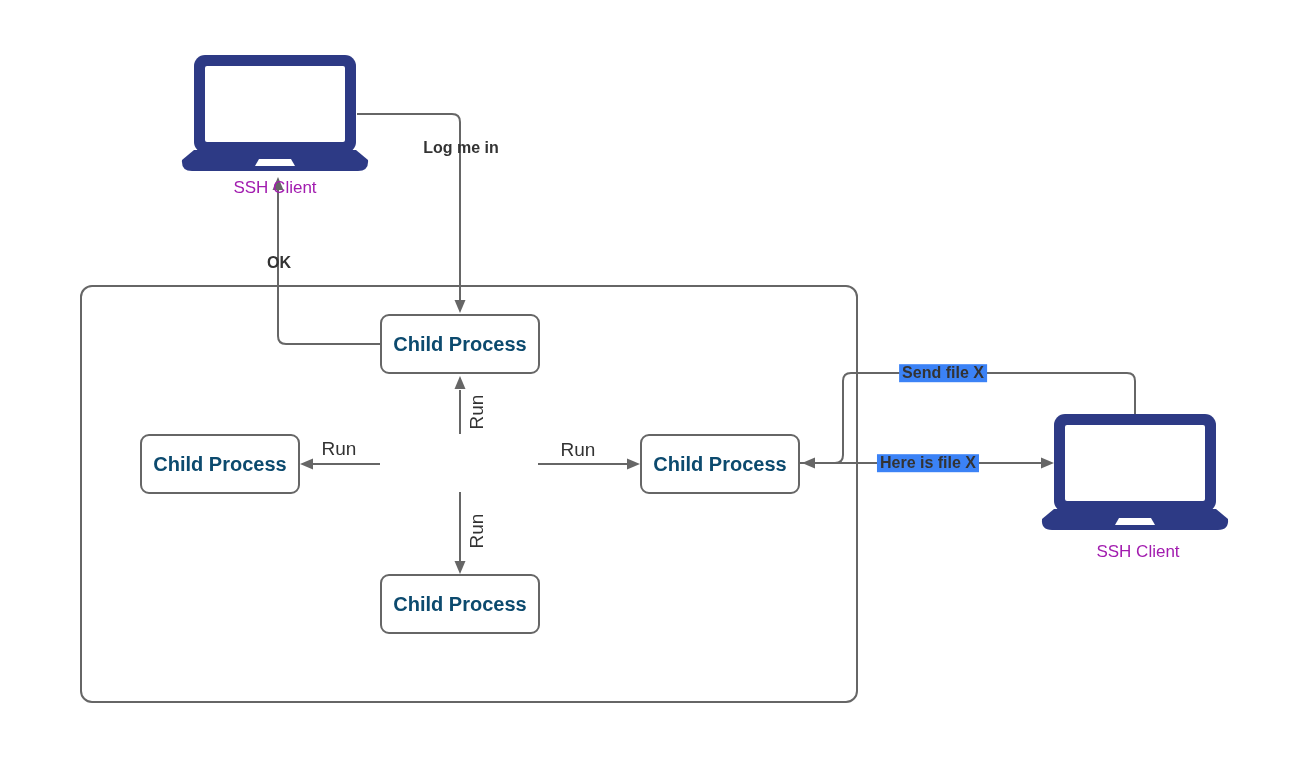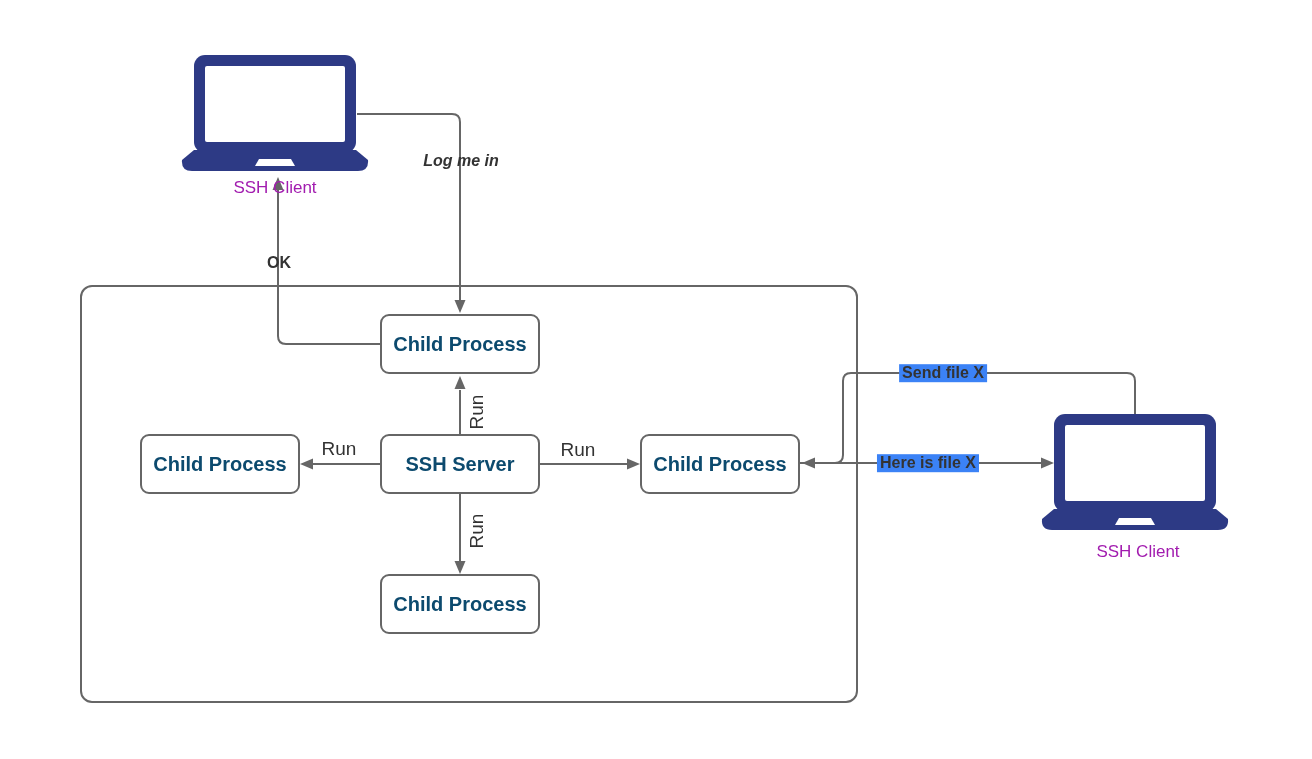--- a/index.html
+++ b/index.html
@@ -128,34 +128,31 @@
       <polygon points="300,464 313,458.5 313,469.5"></polygon>
       <polygon points="640,464 627,458.5 627,469.5"></polygon>
       <polygon points="802,463 815,457.5 815,468.5"></polygon>
       <polygon points="1054,463 1041,457.5 1041,468.5"></polygon>
     </g>
   </svg>
 
   <div class="node node-top-child">
     <span>Child Process</span>
   </div>
-  <div class="node node-ssh-server">
-    <span>SSH Server</span>
-  </div>
   <div class="node node-left-child">
     <span>Child Process</span>
   </div>
   <div class="node node-right-child">
     <span>Child Process</span>
   </div>
   <div class="node node-bottom-child">
     <span>Child Process</span>
   </div>
 
-  <div class="edge-label" style="left:461px; top:161px;font-style:italic;">Log me in</div>
+  <div class="edge-label" style="left:461px; top:148px;">Log me in</div>
   <div class="edge-label" style="left:279px; top:263px;text-align:center;">OK</div>
   <div class="edge-label bg" style="left:943px; top:373px;">Send file X</div>
   <div class="edge-label bg" style="left:928px; top:463px;text-align:center;">Here is file X</div>
 
   <div class="run-label vertical" style="left:477px; top:412px;">Run</div>
   <div class="run-label vertical" style="left:477px; top:531px;">Run</div>
   <div class="run-label" style="left:339px; top:449px;">Run</div>
   <div class="run-label" style="left:578px; top:450px;">Run</div>
 
   <svg class="laptop" style="left:181px; top:55px;" width="188" height="120" viewBox="0 0 188 120">

